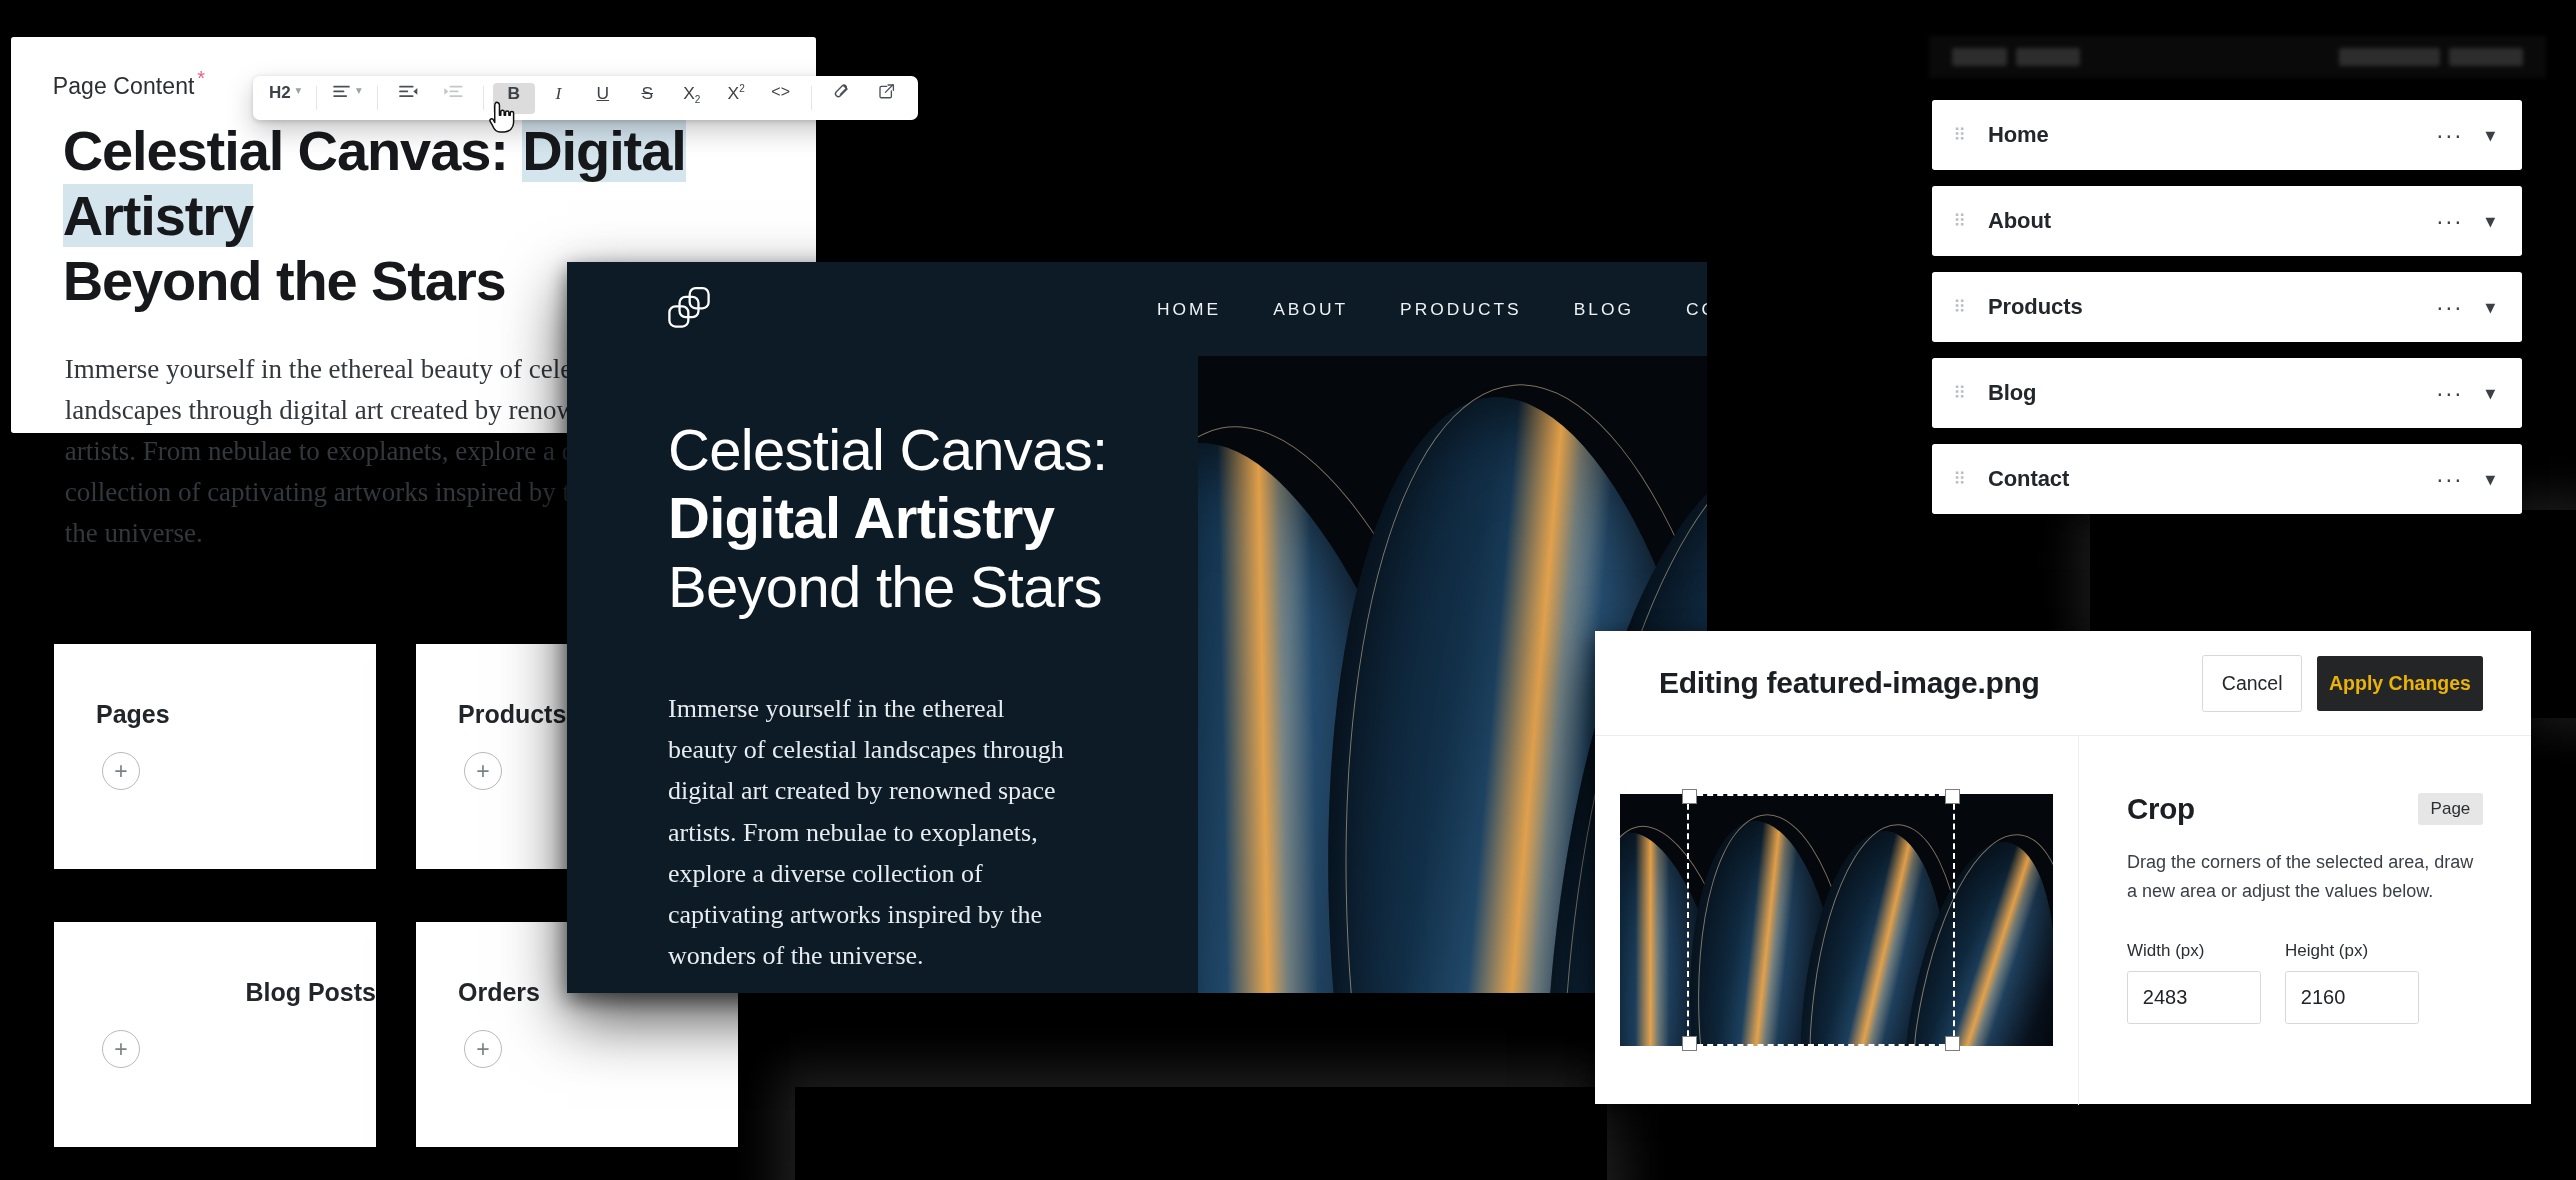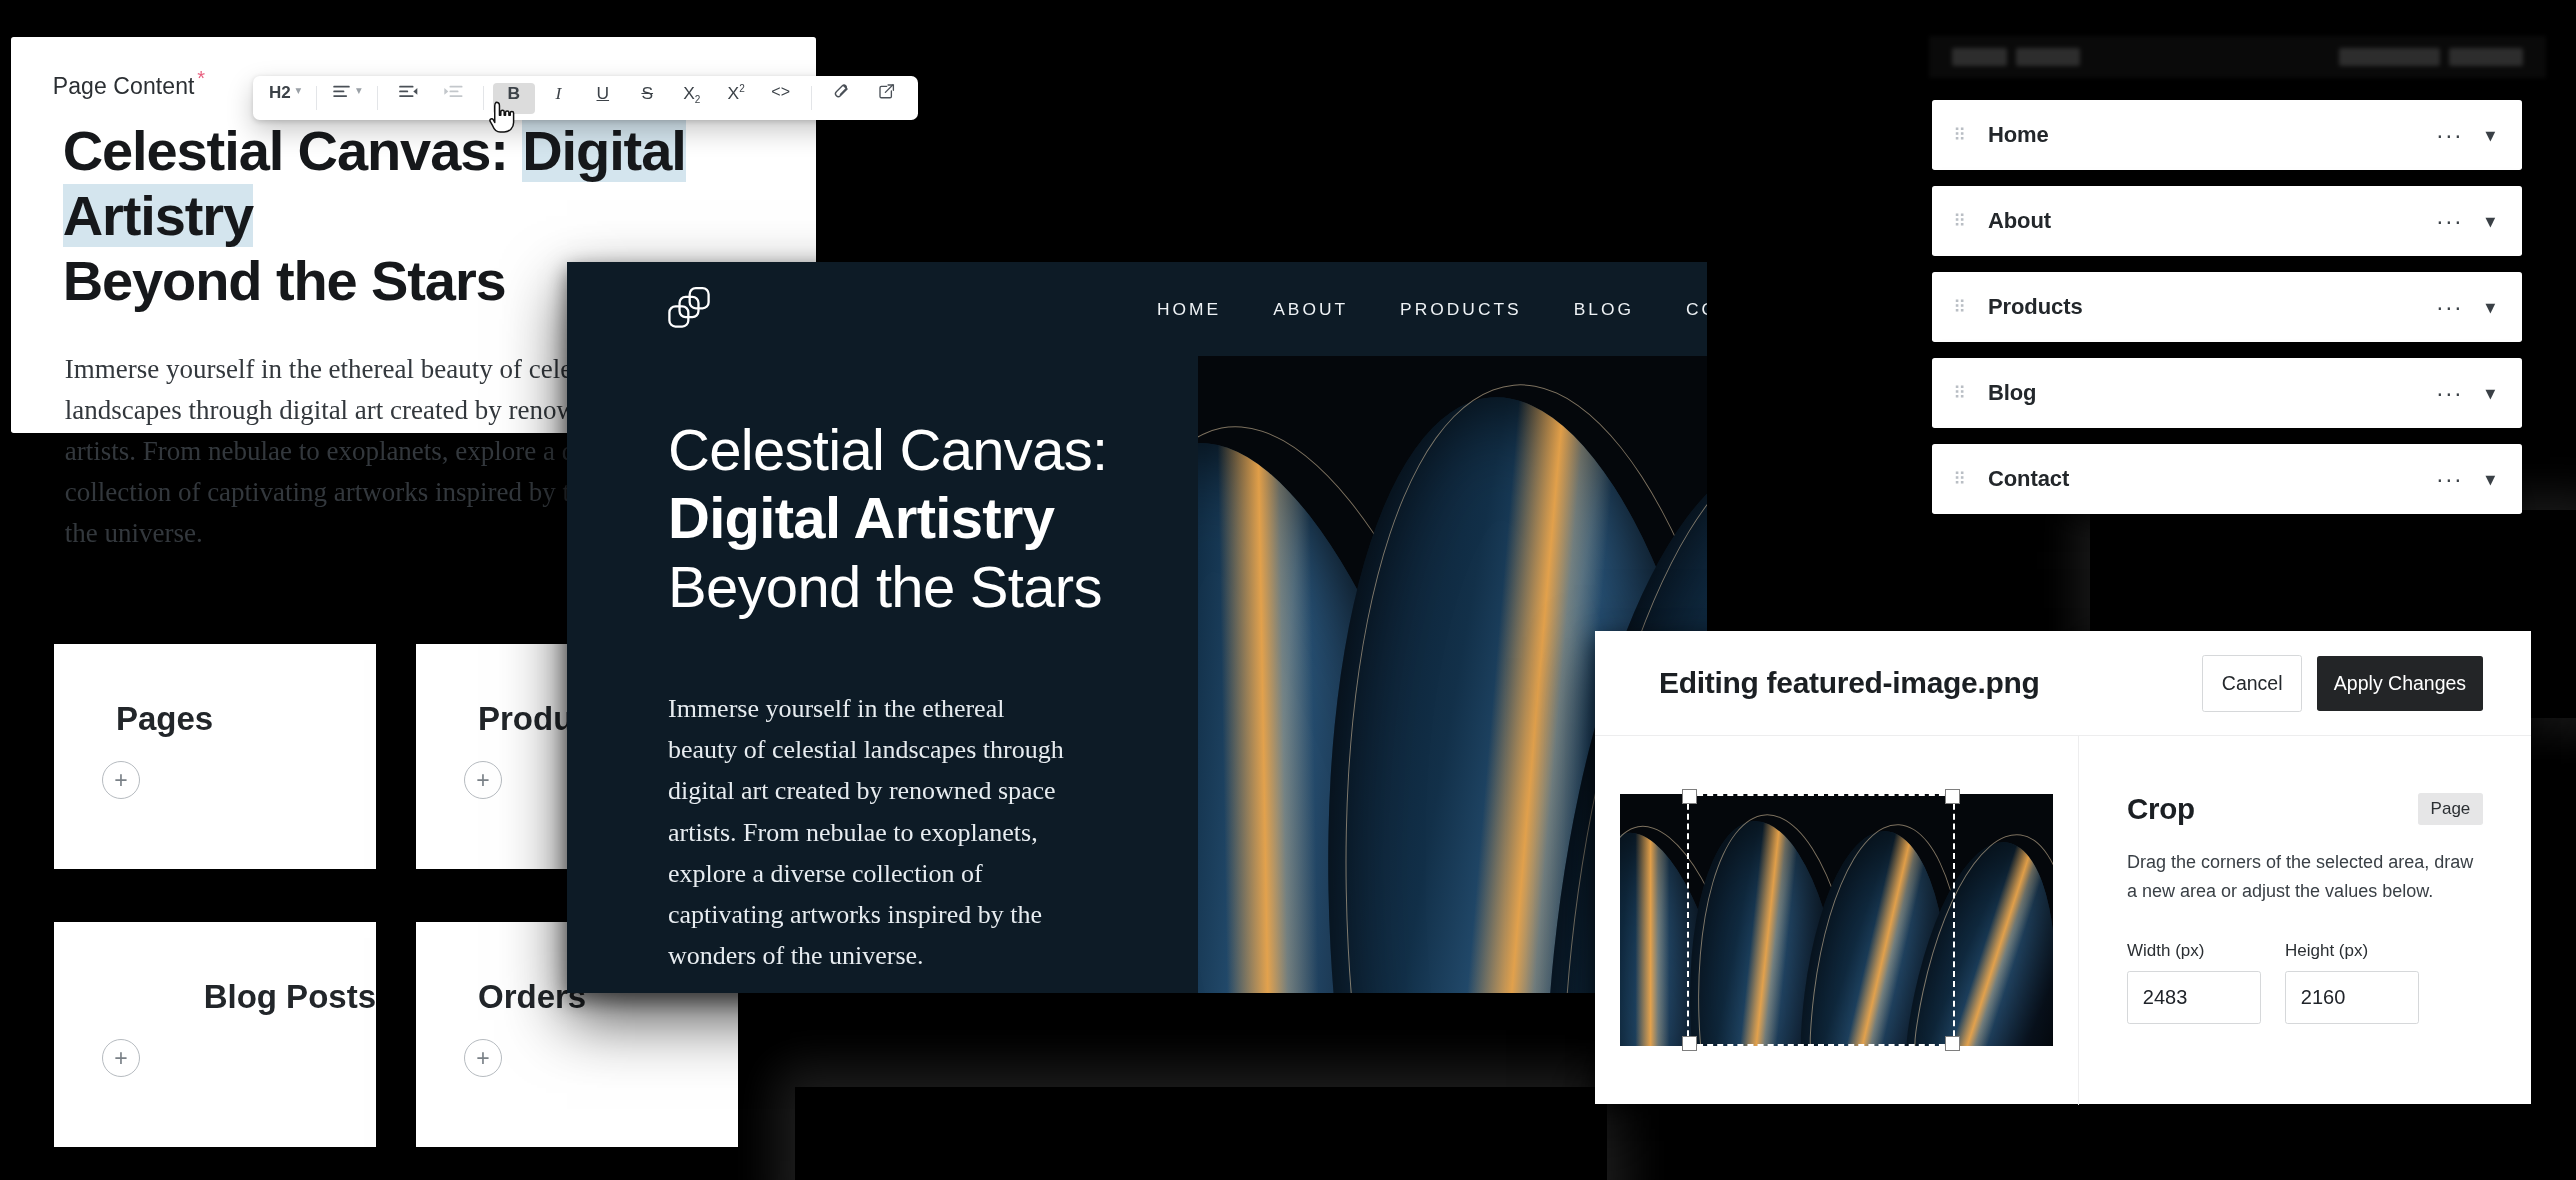--- a/index.html
+++ b/index.html
@@ -81,39 +81,39 @@
   .mb-drag{width:17.4px;color:#b9bec4;font-size:17.4px;letter-spacing:2px;line-height:8px;}
   .mb-label{font-size:22px;font-weight:700;color:#23272b;margin-left:17.4px;letter-spacing:-0.1px;}
   .mb-actions{margin-left:auto;display:flex;align-items:center;gap:23px;color:#3a4046;}
   .mb-dots{font-size:23px;letter-spacing:1.3px;line-height:6.7px;}
   .mb-chev{font-size:17.4px;font-weight:700;}
 
   
   #type-cards{left:54px;top:644px;width:738px;z-index:10;}
   .tc{position:absolute;background:#fff;width:322px;height:225px;
       box-shadow:0 14.8px 35px rgba(0,0,0,.55);}
-  .tc .tc-title{font-size:33px;font-weight:700;margin:56px 0 0 62px;color:#22262a;}
+  .tc .tc-title{font-size:25px;font-weight:700;margin:56px 0 0 42px;color:#22262a;}
   .tc .plus{width:36px;height:36px;border:1.3px solid #b6bbc0;border-radius:50%;
       margin:23px 0 0 48px;display:flex;align-items:center;justify-content:center;
       color:#7a8187;font-size:23px;line-height:1;}
   #tc-pages   {left:0;   top:0;}
   #tc-products{left:362px;top:0;}
   #tc-blog    {left:0;   top:278px;text-align:right;}
   #tc-orders  {left:362px;top:278px;}
 
   
   #img-modal{left:1595px;top:631px;width:936px;height:473px;background:#fff;z-index:60;}
   #im-header{height:104px;display:flex;align-items:center;padding:0 48px 0 64px;
       border-bottom:0.7px solid #ededee;}
   #im-title{font-size:30px;font-weight:700;color:#1b1f23;letter-spacing:-0.3px;}
   #im-actions{margin-left:auto;display:flex;gap:14.8px;align-items:center;}
   .btn{height:55px;border-radius:2.7px;font-size:19.5px;display:flex;align-items:center;
       justify-content:center;cursor:pointer;}
   #btn-cancel{width:98px;border:0.7px solid #d6d8da;background:#fff;color:#24282c;}
-  #btn-apply{width:166px;background:#232527;color:#ffffff;}
+  #btn-apply{width:166px;background:#232527;color:#eab308;font-weight:bold;}
   #im-body{display:flex;height:369px;}
   #im-preview-col{width:530px;display:flex;align-items:flex-start;justify-content:center;
       padding-top:58px;box-sizing:border-box;border-right:0.7px solid #ededee;}
   #im-preview{width:433px;height:252px;position:relative;background:#04070b;}
   #crop-box{position:absolute;left:67px;top:0;width:268px;height:252px;
       border:2px dashed #fff;box-sizing:border-box;}
   .handle{position:absolute;width:12.7px;height:12.7px;background:#fff;border:0.7px solid #7e7e7e;}
   .h-tl{left:-6.7px;top:-6.7px}.h-tr{right:-6.7px;top:-6.7px}
   .h-bl{left:-6.7px;bottom:-6.7px}.h-br{right:-6.7px;bottom:-6.7px}
   #im-crop-col{flex:1;padding:56px 48px 0 48px;box-sizing:border-box;}

